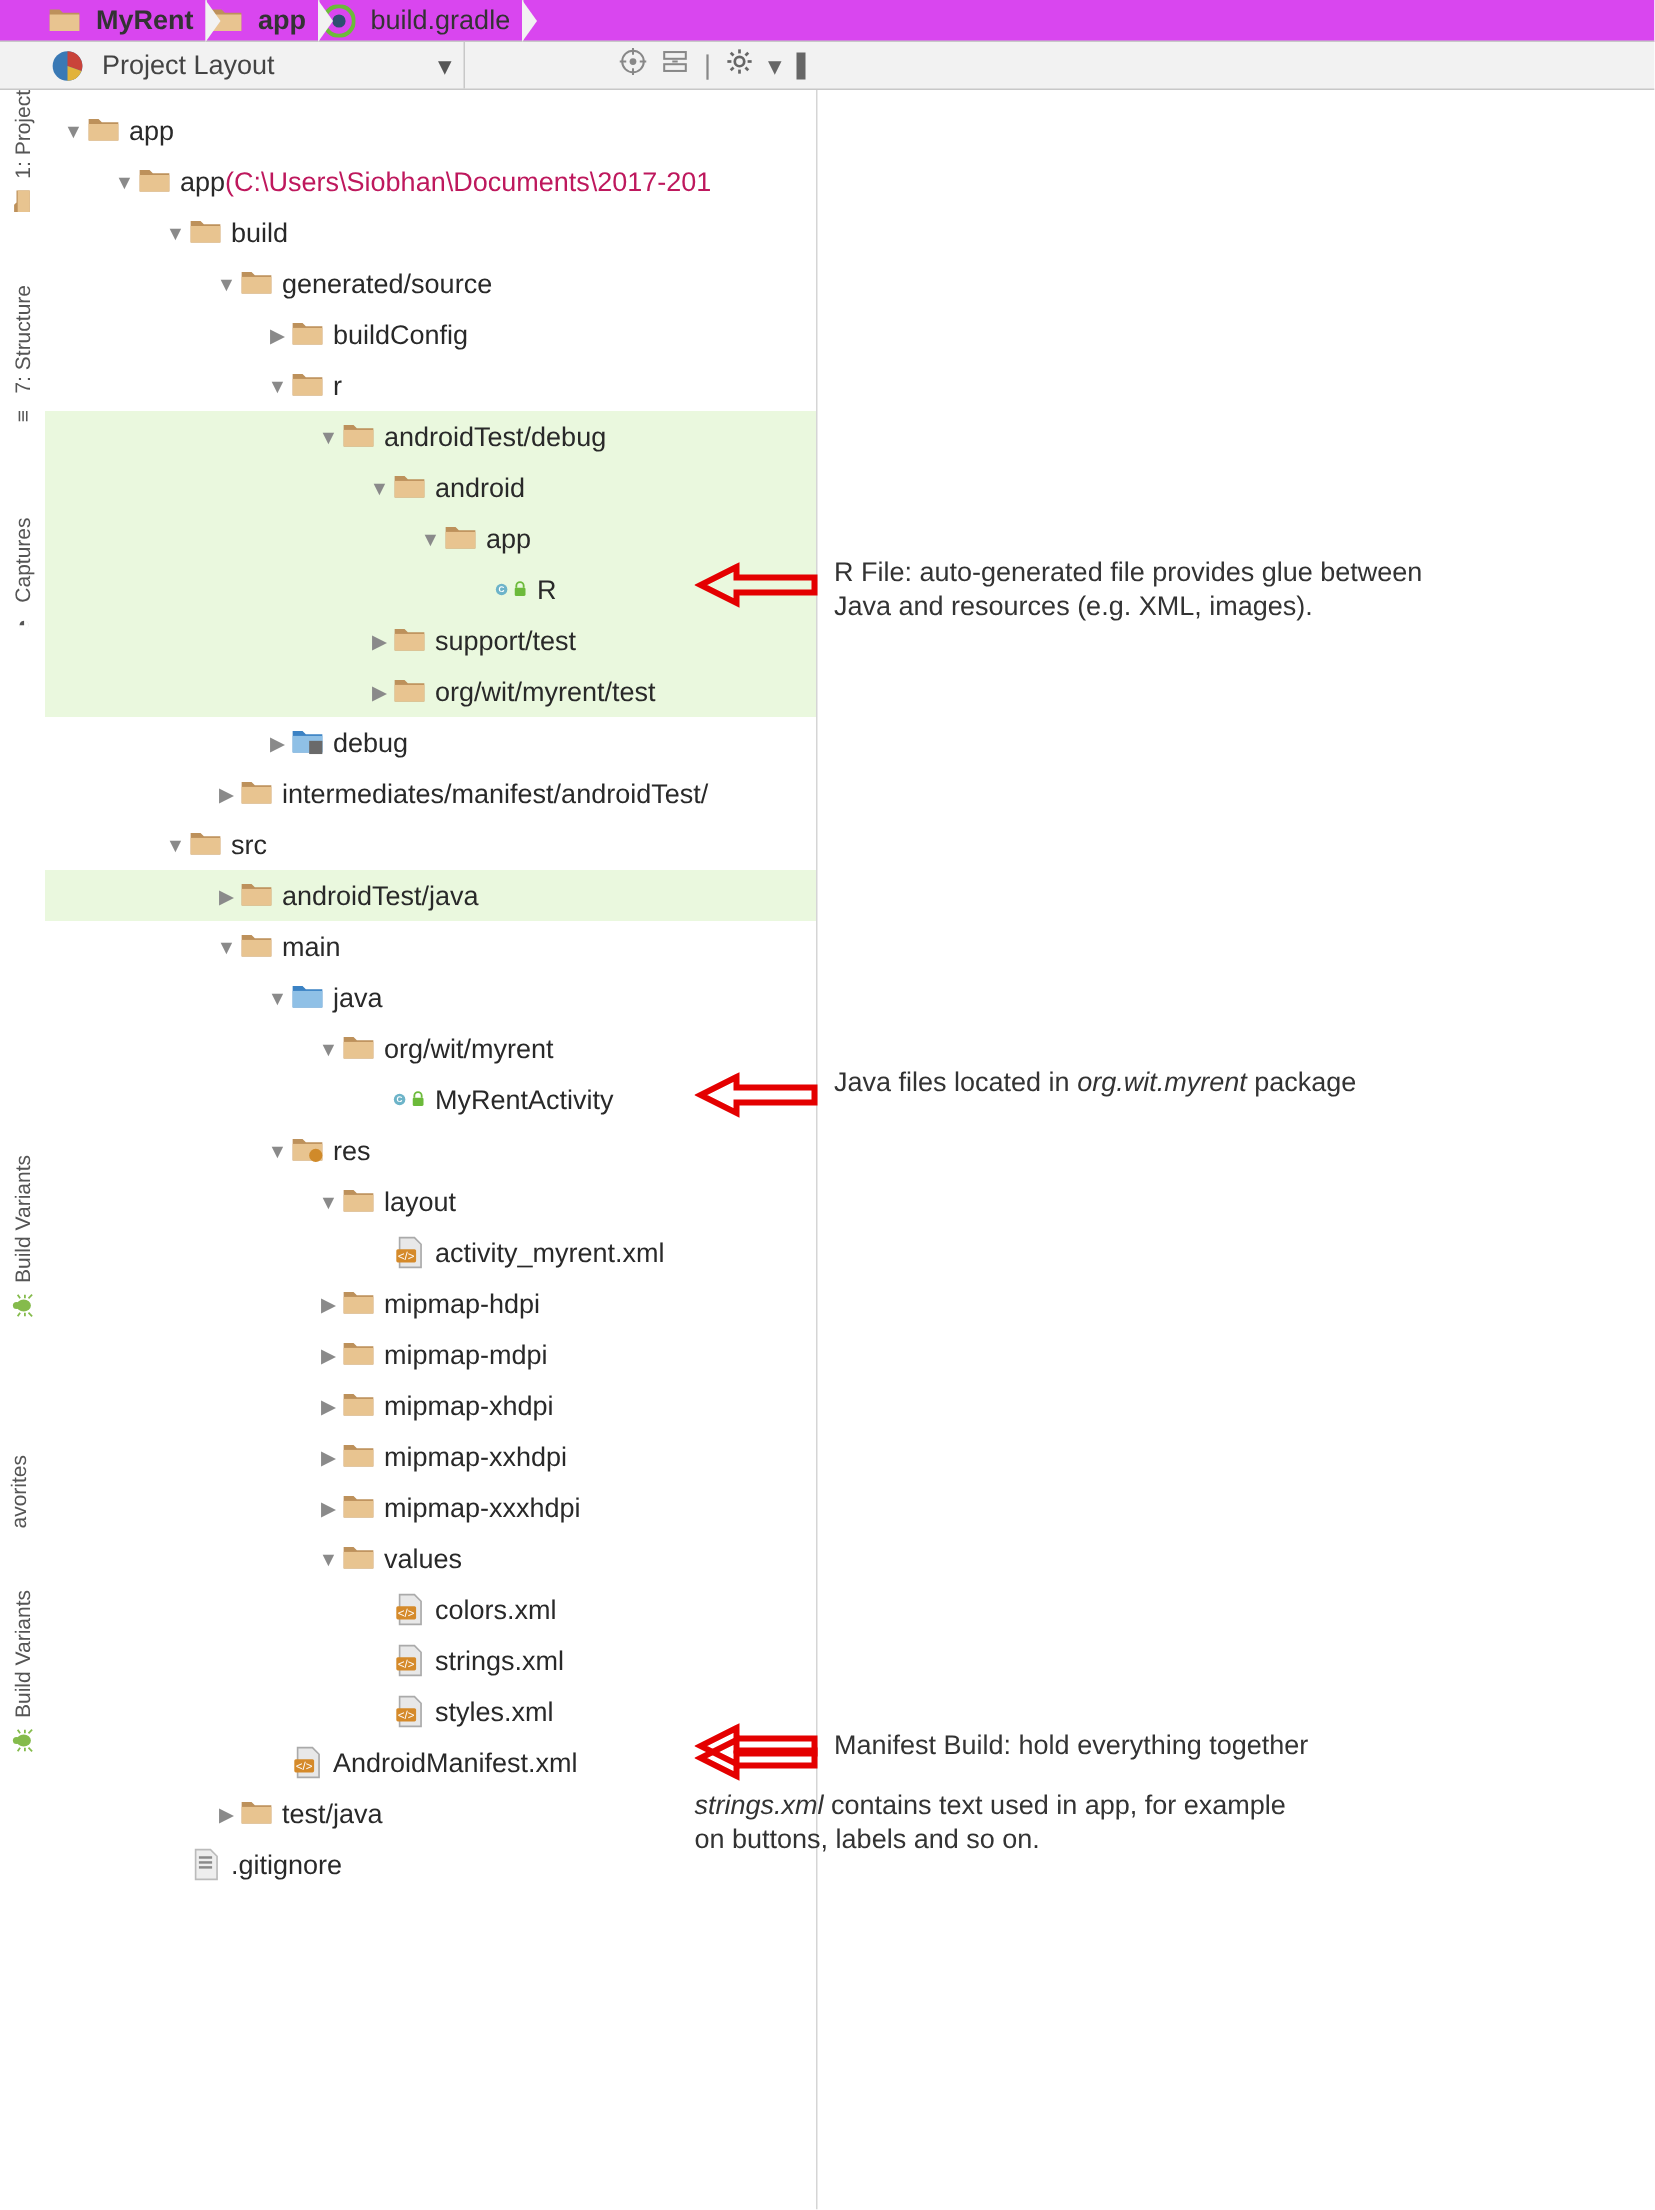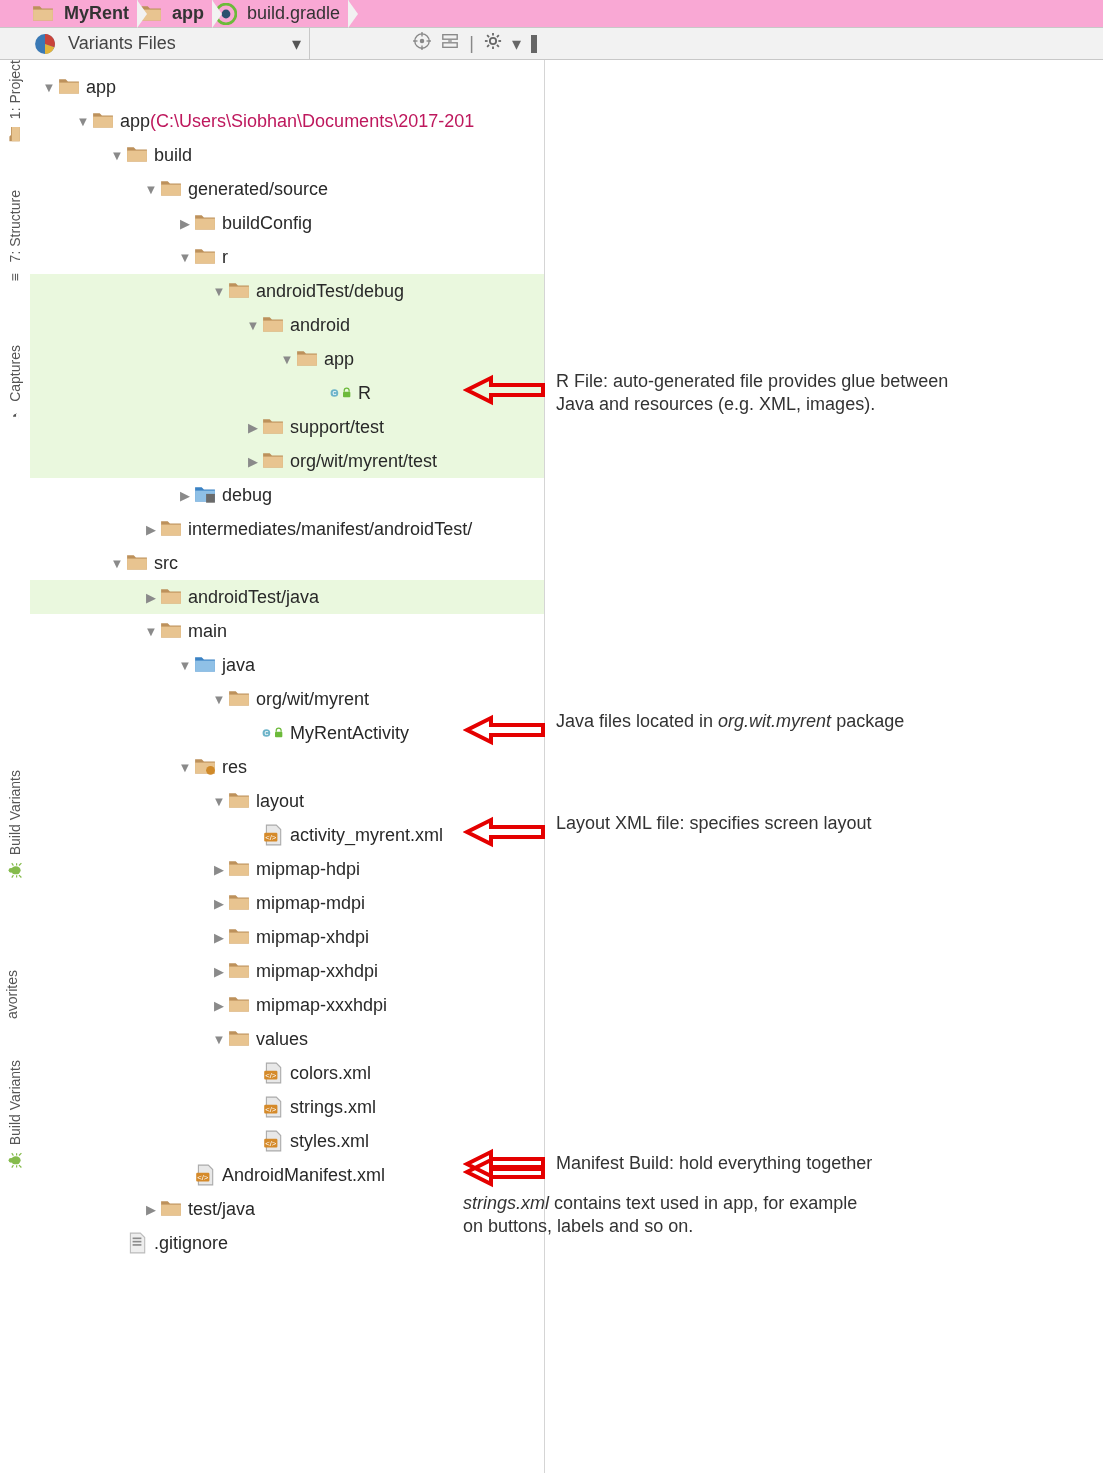--- a/index.html
+++ b/index.html
@@ -10,21 +10,21 @@
     color: #333;
     width: 1103px;
     height: 1473px;
     overflow: hidden;
     position: relative;
   }
 
   
   .breadcrumb {
     height: 28px;
-    background: #f9a8d4;
+    background: #d946ef;
     border-bottom: 1px solid #c8c8c8;
     display: flex;
     align-items: center;
     padding-left: 30px;
   }
   .crumb {
     display: flex;
     align-items: center;
     gap: 4px;
     padding: 0 8px 0 2px;
@@ -287,21 +287,21 @@
   </div>
 </div>
 
 <div class="toolbar">
   <div class="project-files">
     <span class="ico">
         <svg viewBox="0 0 20 20">
           <use href="#i-pie"></use>
         </svg>
       </span>
-    <span>Variants Files</span>
+    <span>Project Layout</span>
     <span class="carets">▾</span>
   </div>
   <div class="toolbar-icons">
     <span><svg viewBox="0 0 20 20">
           <use href="#i-target"></use>
         </svg></span>
     <span><svg viewBox="0 0 20 20">
           <use href="#i-collapse"></use>
         </svg></span>
     <span style="color:#888">|</span>
@@ -721,26 +721,20 @@
         <path fill="none" stroke="#e40000" stroke-width="4" stroke-linejoin="miter" d="M28 8 L4 20 L28 32 L28 25 L80 25 L80 15 L28 15 Z"></path>
       </svg>
       <div class="ann-text">R File: auto-generated file provides glue between Java and resources (e.g. XML, images).</div>
     </div>
     <div class="anno" style="top: 650px; left: -82px;">
       <svg class="arrow-svg" width="85" height="40" viewBox="0 0 85 40">
         <path fill="none" stroke="#e40000" stroke-width="4" stroke-linejoin="miter" d="M28 8 L4 20 L28 32 L28 25 L80 25 L80 15 L28 15 Z"></path>
       </svg>
       <div class="ann-text">Java files located in <span class="it">org.wit.myrent</span> package</div>
     </div>
-    <div class="anno" style="top: 752px; left: -82px;">
-      <svg class="arrow-svg" width="85" height="40" viewBox="0 0 85 40">
-        <path fill="none" stroke="#e40000" stroke-width="4" stroke-linejoin="miter" d="M28 8 L4 20 L28 32 L28 25 L80 25 L80 15 L28 15 Z"></path>
-      </svg>
-      <div class="ann-text">Layout XML file: specifies screen layout</div>
-    </div>
     <div class="anno" style="top: 1084px; left: -82px; flex-direction: column;">
       <svg class="arrow-svg" width="85" height="40" viewBox="0 0 85 40">
         <path fill="none" stroke="#e40000" stroke-width="4" stroke-linejoin="miter" d="M28 8 L4 20 L28 32 L28 25 L80 25 L80 15 L28 15 Z"></path>
       </svg>
       <div class="ann-text"><span class="it">strings.xml</span> contains text used in app, for example on buttons, labels and so on.</div>
     </div>
     <div class="anno" style="top: 1092px; left: -82px;">
       <svg class="arrow-svg" width="85" height="40" viewBox="0 0 85 40">
         <path fill="none" stroke="#e40000" stroke-width="4" stroke-linejoin="miter" d="M28 8 L4 20 L28 32 L28 25 L80 25 L80 15 L28 15 Z"></path>
       </svg>

